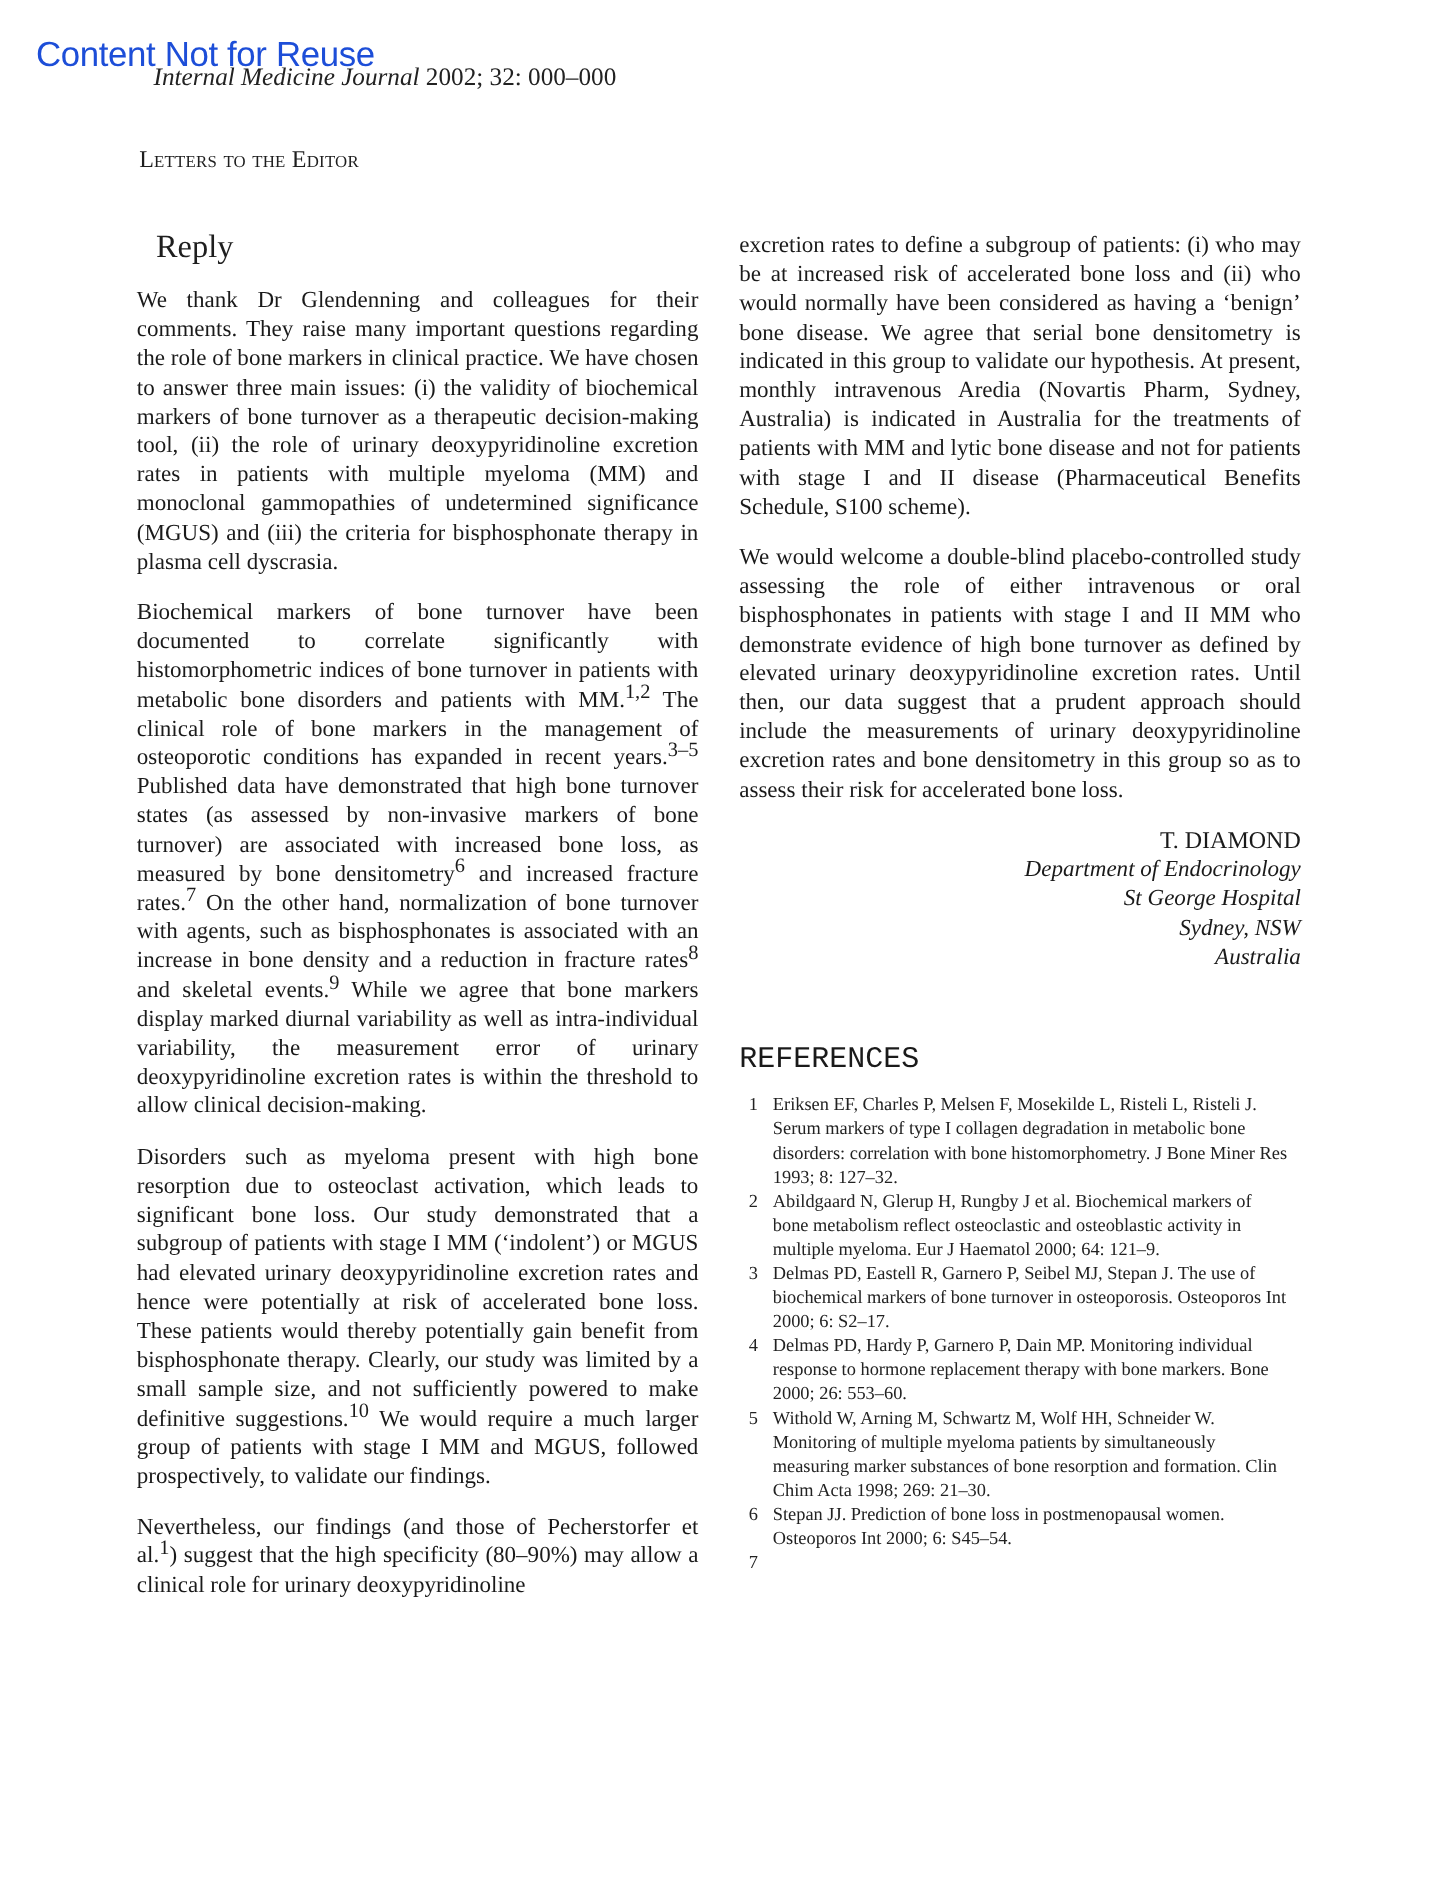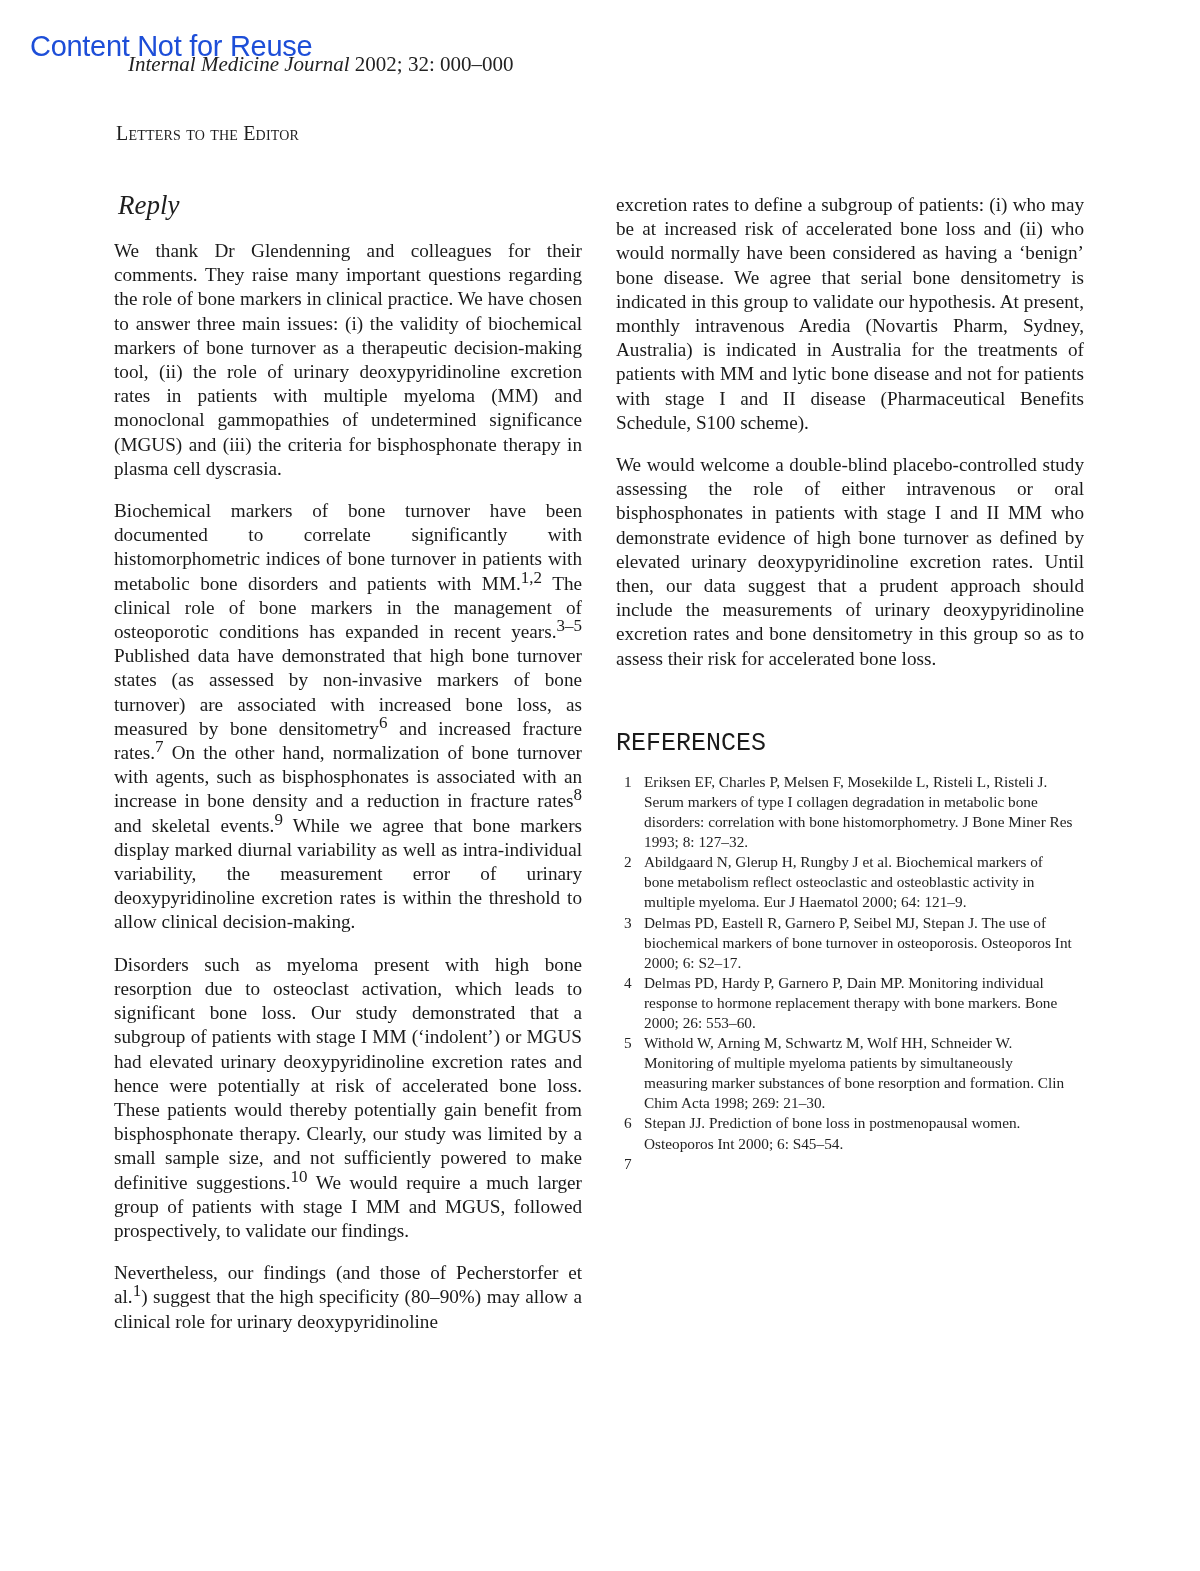--- a/index.html
+++ b/index.html
@@ -16,21 +16,21 @@
     position: absolute; left: 116px; top: 52px; font-size: 21px; color: #222; z-index: 1; margin-left: 12px;
   }
   .running-head .journal { font-style: italic; }
   .section-title {
     position: absolute; left: 116px; top: 122px; font-size: 20px; color: #1e1e1e;
     font-variant: small-caps; letter-spacing: 0.2px;
   }
   .col { position: absolute; width: 468px; }
   .col-left { left: 114px; top: 190px; }
   .col-right { left: 616px; top: 193px; }
-  .reply-heading { font-size: 27px; margin: 0 0 18px 4px; font-weight: normal; color: #1e1e1e; font-style: italic; }
+  .reply-heading { font-size: 27px; margin: 0 0 18px 16px; font-weight: normal; color: #1e1e1e; }
   p.body {
     margin: 0 0 18px 0; font-size: 19.2px; line-height: 24.2px;
     text-align: justify; hyphens: none;
   }
   sup { font-size: 17px; line-height: 0; vertical-align: 7px; }
   .it { }
   .signature { text-align: right; font-size: 19.2px; line-height: 24.3px; margin-top: 6px; }
   .signature .name { font-size: 20px; }
   .signature .aff { font-style: italic; }
   .refs-heading { font-size: 25px; margin: 58px 0 14px 0; font-weight: normal; color: #1a1a1a; font-family: Liberation Mono, monospace; }
@@ -57,20 +57,27 @@
   <p class="body"><span>We thank Dr Glendenning and colleagues for their comments. They raise many important questions regarding the role of bone markers in clinical practice. We have chosen to answer three main issues: (i) the validity of biochemical markers of bone turnover as a therapeutic decision-making tool, (ii) the role of urinary deoxypyridinoline excretion rates in patients with multiple myeloma (MM) and monoclonal gammopathies of undetermined significance (MGUS) and (iii) the criteria for bisphosphonate therapy in plasma cell dyscrasia.</span></p>
   <p class="body"><span>Biochemical markers of bone turnover have been documented to correlate significantly with histomorphometric indices of bone turnover in patients with metabolic bone disorders and patients with MM.</span><sup>1,2</sup><span> The clinical role of bone markers in the management of osteoporotic conditions has expanded in recent years.</span><sup>3–5</sup><span> Published data have demonstrated that high bone turnover states (as assessed by non-invasive markers of bone turnover) are associated with increased bone loss, as measured by bone densitometry</span><sup>6</sup><span> and increased fracture rates.</span><sup>7</sup><span> On the other hand, normalization of bone turnover with agents, such as bisphosphonates is associated with an increase in bone density and a reduction in fracture rates</span><sup>8</sup><span> and skeletal events.</span><sup>9</sup><span> While we agree that bone markers display marked diurnal variability as well as intra-individual variability, the measurement error of urinary deoxypyridinoline excretion rates is within the threshold to allow clinical decision-making.</span></p>
   <p class="body"><span>Disorders such as myeloma present with high bone resorption due to osteoclast activation, which leads to significant bone loss. Our study demonstrated that a subgroup of patients with stage I MM (‘indolent’) or MGUS had elevated urinary deoxypyridinoline excretion rates and hence were potentially at risk of accelerated bone loss. These patients would thereby potentially gain benefit from bisphosphonate therapy. Clearly, our study was limited by a small sample size, and not sufficiently powered to make definitive suggestions.</span><sup>10</sup><span> We would require a much larger group of patients with stage I MM and MGUS, followed prospectively, to validate our findings.</span></p>
   <p class="body" style="text-align-last: left;"><span>Nevertheless, our findings (and those of Pecherstorfer </span><span class="it">et al.</span><sup>1</sup><span>) suggest that the high specificity (80–90%) may allow a clinical role for urinary deoxypyridinoline</span></p>
 </div>
 
 <div class="col col-right">
   <p class="body"><span>excretion rates to define a subgroup of patients: (i) who may be at increased risk of accelerated bone loss and (ii) who would normally have been considered as having a ‘benign’ bone disease. We agree that serial bone densitometry is indicated in this group to validate our hypothesis. At present, monthly intravenous Aredia (Novartis Pharm, Sydney, Australia) is indicated in Australia for the treatments of patients with MM and lytic bone disease and not for patients with stage I and II disease (Pharmaceutical Benefits Schedule, S100 scheme).</span></p>
   <p class="body"><span>We would welcome a double-blind placebo-controlled study assessing the role of either intravenous or oral bisphosphonates in patients with stage I and II MM who demonstrate evidence of high bone turnover as defined by elevated urinary deoxypyridinoline excretion rates. Until then, our data suggest that a prudent approach should include the measurements of urinary deoxypyridinoline excretion rates and bone densitometry in this group so as to assess their risk for accelerated bone loss.</span></p>
 
+  <div class="signature">
+    <div class="name">T. DIAMOND</div>
+    <div class="aff">Department of Endocrinology</div>
+    <div class="aff">St George Hospital</div>
+    <div class="aff">Sydney, NSW</div>
+    <div class="aff">Australia</div>
+  </div>
 
   <h3 class="refs-heading">REFERENCES</h3>
   <ol class="refs">
       <li><span class="num">1</span><span>Eriksen EF, Charles P, Melsen F, Mosekilde L, Risteli L, Risteli J. Serum markers of type I collagen degradation in metabolic bone disorders: correlation with bone histomorphometry. J Bone Miner Res 1993; 8: 127–32.</span></li>
       <li><span class="num">2</span><span>Abildgaard N, Glerup H, Rungby J </span><span class="it">et al.</span><span> Biochemical markers of bone metabolism reflect osteoclastic and osteoblastic activity in multiple myeloma. Eur J Haematol 2000; 64: 121–9.</span></li>
       <li><span class="num">3</span><span>Delmas PD, Eastell R, Garnero P, Seibel MJ, Stepan J. The use of biochemical markers of bone turnover in osteoporosis. Osteoporos Int 2000; 6: S2–17.</span></li>
       <li><span class="num">4</span><span>Delmas PD, Hardy P, Garnero P, Dain MP. Monitoring individual response to hormone replacement therapy with bone markers. Bone 2000; 26: 553–60.</span></li>
       <li><span class="num">5</span><span>Withold W, Arning M, Schwartz M, Wolf HH, Schneider W. Monitoring of multiple myeloma patients by simultaneously measuring marker substances of bone resorption and formation. Clin Chim Acta 1998; 269: 21–30.</span></li>
       <li><span class="num">6</span><span>Stepan JJ. Prediction of bone loss in postmenopausal women. Osteoporos Int 2000; 6: S45–54.</span></li>
       <li><span class="num">7</span></li>

